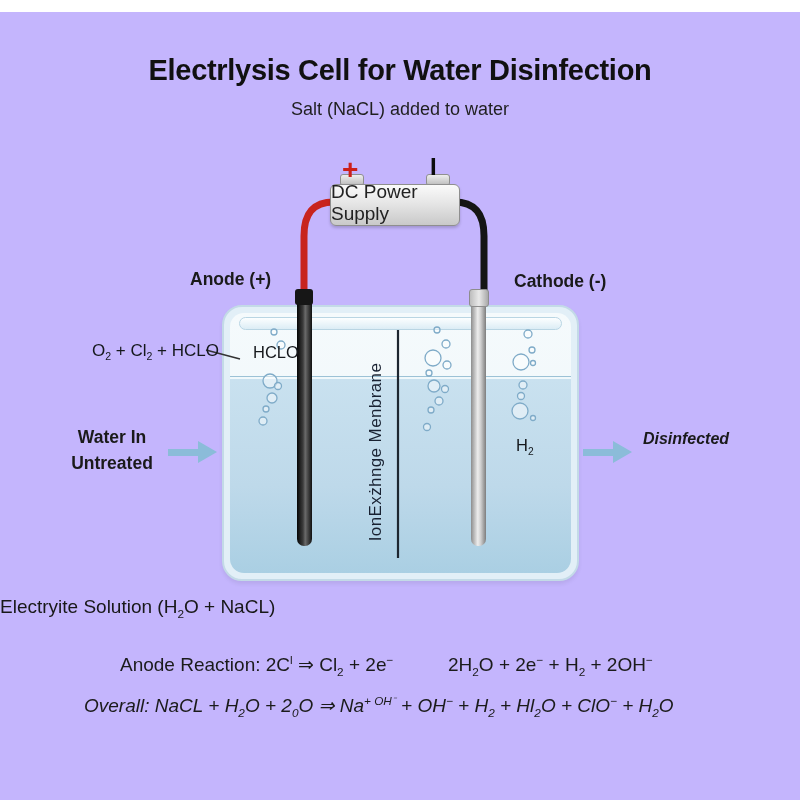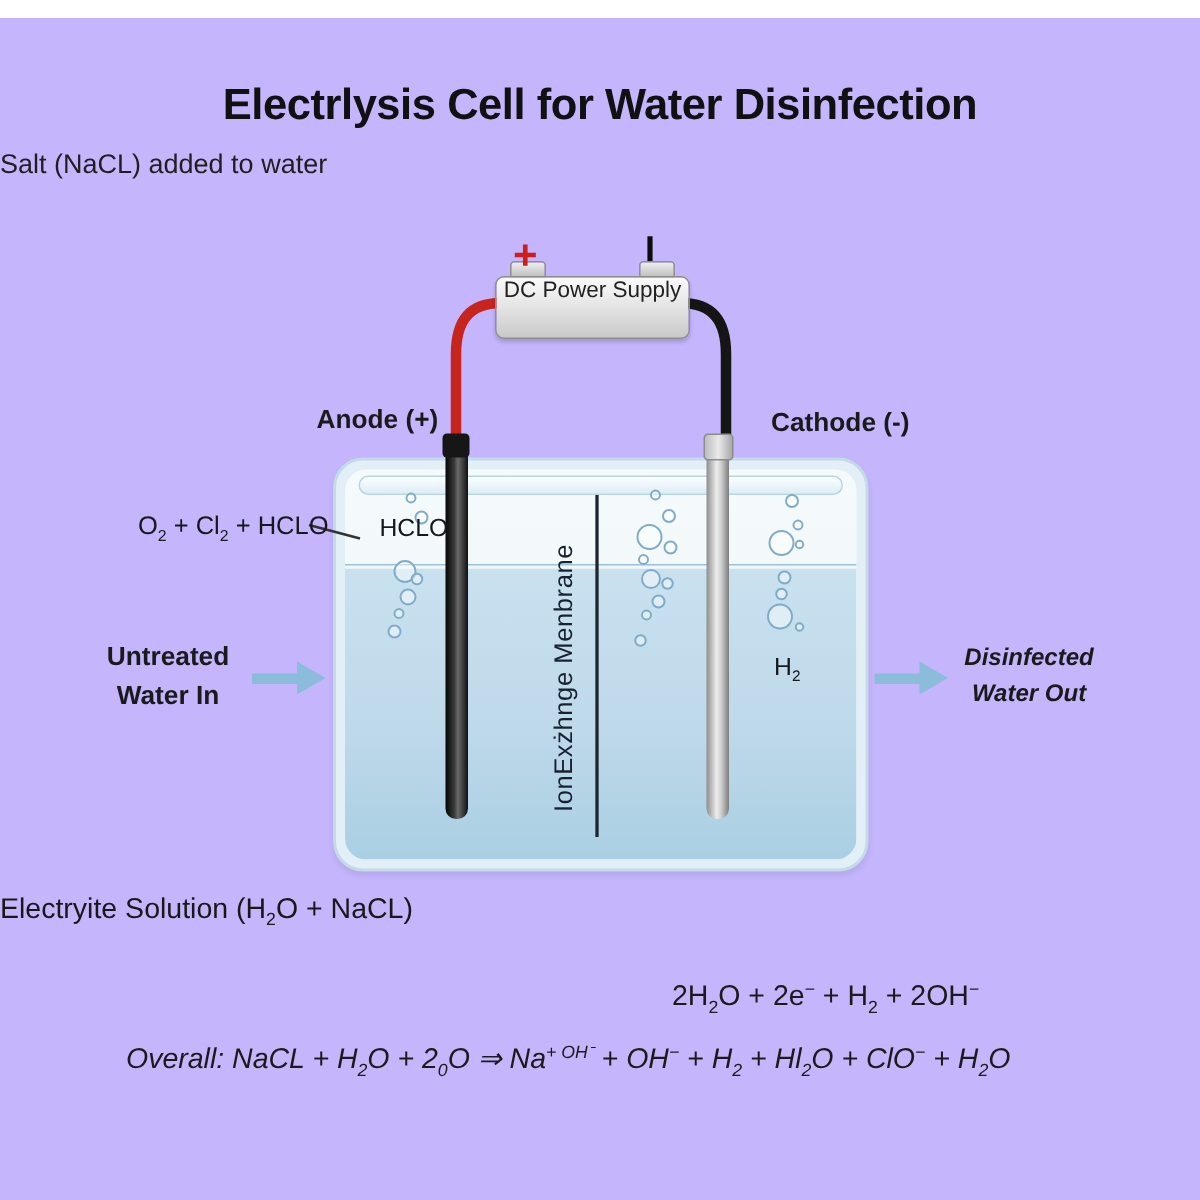--- a/index.html
+++ b/index.html
@@ -4,35 +4,35 @@
 <style>
   html,body{margin:0;padding:0;background:#ffffff;}
   #stage{position:relative;width:800px;height:800px;background:#c4b5fd;overflow:hidden;
          font-family:"Liberation Sans", sans-serif;color:#1a1a1a;margin-top:12px;}
   .abs{position:absolute;}
   .sub{vertical-align:sub;font-size:0.62em;}
   .sup{vertical-align:super;font-size:0.62em;}
 
   .title{left:0;right:0;top:42px;text-align:center;font-size:29px;font-weight:bold;
          letter-spacing:-0.3px;color:#111;}
-  .subtitle{left:0;right:0;top:87px;font-size:18px;color:#1f1f1f;}
+  .subtitle{left:0;right:0;top:87px;text-align:center;font-size:18px;color:#1f1f1f;}
 
   
   .ps-box{left:330px;top:172px;width:128px;height:40px;border:1px solid #8f8f8f;border-radius:6px;
           background:linear-gradient(180deg,#fafafa 0%,#e6e6e6 45%,#c9c9c9 100%);
           box-shadow:0 2px 3px rgba(0,0,0,0.18);z-index:6;
-          display:flex;align-items:flex-start;justify-content:center;font-size:15px;color:#222;}
+          display:flex;align-items:flex-end;justify-content:center;font-size:19px;color:#222;}
   .terminal{width:22px;height:10px;border:1px solid #909090;border-radius:3px;
             background:linear-gradient(180deg,#eee,#bdbdbd);top:162px;z-index:5;}
   .t-pos{left:340px;} .t-neg{left:426px;}
   .plus-mark{left:342px;top:142px;font-size:28px;font-weight:bold;color:#cc1f1a;z-index:6;}
   .minus-mark{left:430px;top:141px;font-size:24px;font-weight:bold;color:#0c0c0c;z-index:6;}
 
   
-  .anode-label{left:211px;top:257px;font-size:17.5px;font-weight:bold;}
+  .anode-label{left:190px;top:257px;font-size:17.5px;font-weight:bold;}
   .cathode-label{left:514px;top:259px;font-size:17.5px;font-weight:bold;}
 
   
   .tank{left:222px;top:293px;width:353px;height:272px;background:#e2eff7;
         border:2px solid #c3dae7;border-radius:20px;box-shadow:0 3px 4px rgba(0,0,0,0.07);z-index:1;}
   .tank-inner{position:absolute;left:6px;top:6px;right:6px;bottom:6px;border-radius:14px;
         overflow:hidden;background:linear-gradient(180deg,#f5fafc,#ecf5f9);}
   .water{position:absolute;left:0;right:0;top:64px;bottom:0;
         background:linear-gradient(180deg,#c9e1ef 0%,#bed9ea 55%,#aacfe3 100%);
         border-top:2px solid #f0f8fb;box-shadow:0 -1px 0 #9cc2d6;}
@@ -135,25 +135,25 @@
   <div class="abs sleeve sleeve-cathode"></div>
   <div class="abs rod rod-anode"></div>
   <div class="abs rod rod-cathode"></div>
 
   <div class="abs membrane-label">IonExżhnge Menbrane</div>
   <div class="abs hclo-label">HCLO</div>
   <div class="abs left-products"><span>O</span><span class="sub">2</span><span> + Cl</span><span class="sub">2</span><span> + HCLO</span></div>
   <div class="abs h2-label"><span>H</span><span class="sub">2</span></div>
 
   <div class="abs flow-in">
+    <div>Water In</div>
     <div>Untreated</div>
-    <div>Water In</div>
   </div>
   <div class="abs flow-out">
     <div>Disinfected</div>
-    <div>Water Out</div>
   </div>
 
   <div class="abs caption"><span>Electryite Solution (H</span><span class="sub">2</span><span>O + NaCL)</span></div>
+  <div class="abs rx rx-anode"><span>Anode Reaction: 2C</span><span class="sup">l</span><span> ⇒ Cl</span><span class="sub">2</span><span> + 2e</span><span class="sup">−</span></div>
   <div class="abs rx rx-cathode"><span>2H</span><span class="sub">2</span><span>O + 2e</span><span class="sup">−</span><span> + H</span><span class="sub">2</span><span> + 2OH</span><span class="sup">−</span></div>
   <div class="abs rx rx-overall"><span>Overall: NaCL + H</span><span class="sub">2</span><span>O + 2</span><span class="sub">0</span><span>O ⇒ Na</span><span class="sup">+ OH⁻</span><span> + OH</span><span class="sup">−</span><span> + H</span><span class="sub">2</span><span> + Hl</span><span class="sub">2</span><span>O + ClO</span><span class="sup">−</span><span> + H</span><span class="sub">2</span><span>O</span></div>
 
 </div>
 
 </body></html>

